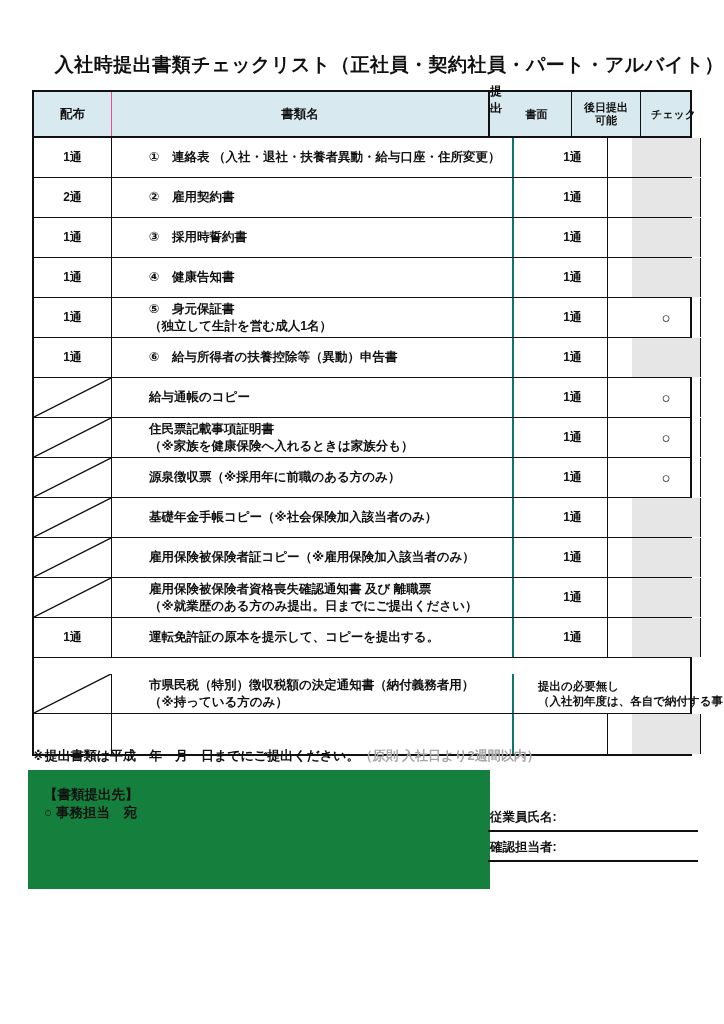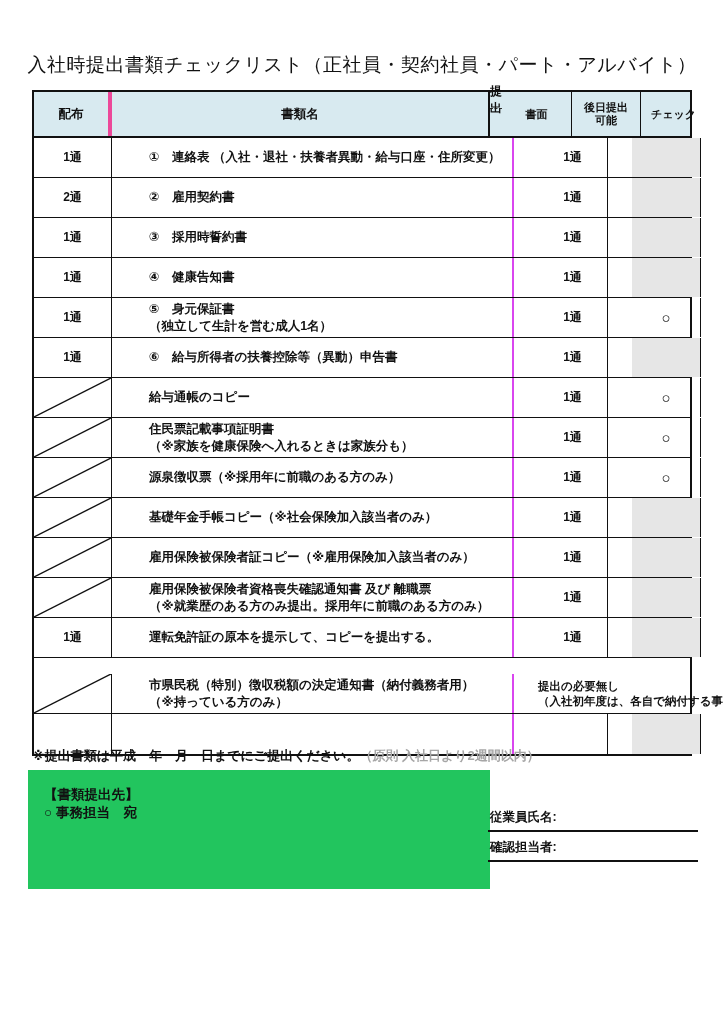--- a/index.html
+++ b/index.html
@@ -6,34 +6,34 @@
   html, body { background: #ffffff; }
   body {
     width: 724px; height: 1024px;
     font-family: "Liberation Sans", "DejaVu Sans", sans-serif;
     color: #111;
   }
   .page { position: relative; width: 724px; height: 1024px; overflow: hidden; background: #fff; }
 
   .title {
     position: absolute; top: 52px; left: 0; width: 724px;
-    text-align: center; font-size: 19px; font-weight: normal; letter-spacing: 0.5px;
+    text-align: right; font-size: 19px; font-weight: bold; letter-spacing: 0.5px;
   }
 
   
   .tbl {
     position: absolute; left: 32px; top: 90px; width: 660px;
     border: 2px solid #111; background: #fff;
   }
   .hrow {
     display: grid; grid-template-columns: 78px 378px 204px;
     height: 46px; border-bottom: 2px solid #111;
     background: #d8eaf0; font-weight: bold; font-size: 12.5px;
   }
-  .hcell { display: flex; align-items: center; justify-content: center; border-right: 4px solid #ec4899; }
+  .hcell { display: flex; align-items: center; justify-content: center; border-right: 1px solid #ec4899; }
   .hcell.hdoc { border-right: 2px solid #111; }
   .hgroup { display: flex; flex-direction: row; }
   .hteishutsu {
     height: 17px; display: flex; align-items: center; justify-content: center;
     border-bottom: 1px dashed #333; font-size: 12px;
   }
   .hsub { flex: 1; display: grid; grid-template-columns: 70px 69px 65px; }
   .hsub > div {
     display: flex; align-items: center; justify-content: center;
     border-right: 1px solid #111; text-align: center;
@@ -48,38 +48,38 @@
     gap: 24px;
   }
   .row.merged { grid-template-columns: 78px 378px 204px; margin-top: 16px; }
   .row:last-child { border-bottom: none; }
   .cell { border-right: 1px solid #111; display: flex; align-items: center; justify-content: center; }
   .c-dist { font-size: 12px; position: relative; overflow: hidden; }
   .c-dist svg { position: absolute; inset: 0; width: 100%; height: 100%; }
   .c-doc {
     justify-content: flex-start; padding-left: 13px; padding-right: 2px;
     font-size: 12.5px; line-height: 1.3; white-space: pre-line;
-    border-right: 2px solid #d946ef; text-align: left;
+    border-right: 2px solid #0f766e; text-align: left;
   }
   .c-paper { font-size: 12px; }
   .c-late { font-size: 15px; }
   .c-late.gray { background: #e6e6e6; }
   .c-check { border-right: none; }
   .c-note {
     border-right: none; justify-content: flex-start; 
     font-size: 11.5px; line-height: 1.3; white-space: pre-line; text-align: left;
   }
 
   
   .deadline { position: absolute; left: 32px; top: 747px; font-size: 13px; font-weight: bold; white-space: nowrap; }
   .deadline .sub { color: #a6a6a6; }
 
   .dest-box {
     position: absolute; left: 28px; top: 770px; width: 462px; height: 119px;
-    background: #22c55e; padding: 16px 16px;
+    background: #15803d; padding: 16px 16px;
   }
   .dest-heading { font-size: 13.5px; font-weight: bold; }
   .dest-recipient { font-size: 13.5px; font-weight: bold; }
 
   .sign-fields { position: absolute; left: 488px; top: 802px; width: 210px; }
   .sign-field { position: relative; height: 30px; border-bottom: 2px solid #111; }
   .sign-label { position: absolute; left: 2px; bottom: 4px; font-size: 12.5px; font-weight: bold; }
 </style>
 </head>
 <body>
@@ -214,21 +214,21 @@
       <div class="cell c-check"></div>
     </div>
 
     <div class="row">
       <div class="cell c-dist">
         <svg viewBox="0 0 78 40" preserveAspectRatio="none">
             <line x1="0" y1="40" x2="78" y2="0" stroke="#111" stroke-width="1.4"></line>
           </svg>
       </div>
       <div class="cell c-doc">雇用保険被保険者資格喪失確認通知書 及び  離職票
-（※就業歴のある方のみ提出。採用年に前職のある方のみ）</div>
+（※就業歴のある方のみ提出。日までにご提出ください）</div>
       <div class="cell c-paper">1通</div>
       <div class="cell c-late gray"></div>
       <div class="cell c-check"></div>
     </div>
 
     <div class="row">
       <div class="cell c-dist">1通</div>
       <div class="cell c-doc">運転免許証の原本を提示して、コピーを提出する。</div>
       <div class="cell c-paper">1通</div>
       <div class="cell c-late gray"></div>

